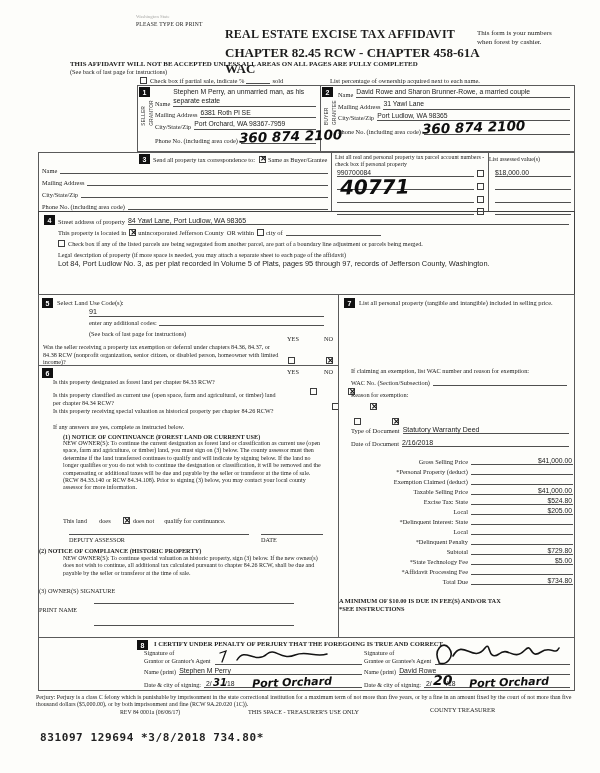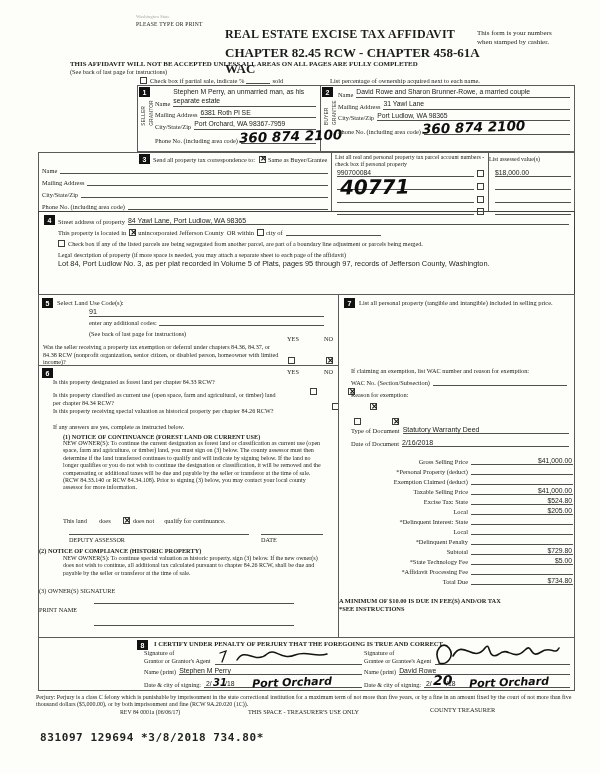--- a/index.html
+++ b/index.html
@@ -38,21 +38,21 @@
     <div style="font-size:5.6px;margin-top:2px;letter-spacing:.2px">PLEASE TYPE OR PRINT</div>
   </div>
 
   <div class="abs ctr" style="left:225px;top:27px;width:265px">
     <div class="b" style="font-size:12px;letter-spacing:.2px">REAL ESTATE EXCISE TAX AFFIDAVIT</div>
     <div class="b" style="font-size:13px;margin-top:3px">CHAPTER 82.45 RCW - CHAPTER 458-61A WAC</div>
   </div>
 
   <div class="abs" style="left:477px;top:29px;width:100px;font-size:7px;line-height:1.35">
     <div>This form is your numbers</div>
-    <div>when stamped by cashier.</div>
+    <div>when forest by cashier.</div>
   </div>
 
   <div class="abs ctr" style="left:70px;top:60px;width:490px">
     <div class="b" style="font-size:6.9px">THIS AFFIDAVIT WILL NOT BE ACCEPTED UNLESS ALL AREAS ON ALL PAGES ARE FULLY COMPLETED</div>
     <div style="font-size:6.3px;margin-top:1px">(See back of last page for instructions)</div>
   </div>
 
   <div class="abs" style="left:140px;top:77px;display:flex;align-items:flex-end;font-size:6.5px">
     <span class="cb" style="margin-right:3px"></span>
     <span>Check box if partial sale, indicate %</span>

